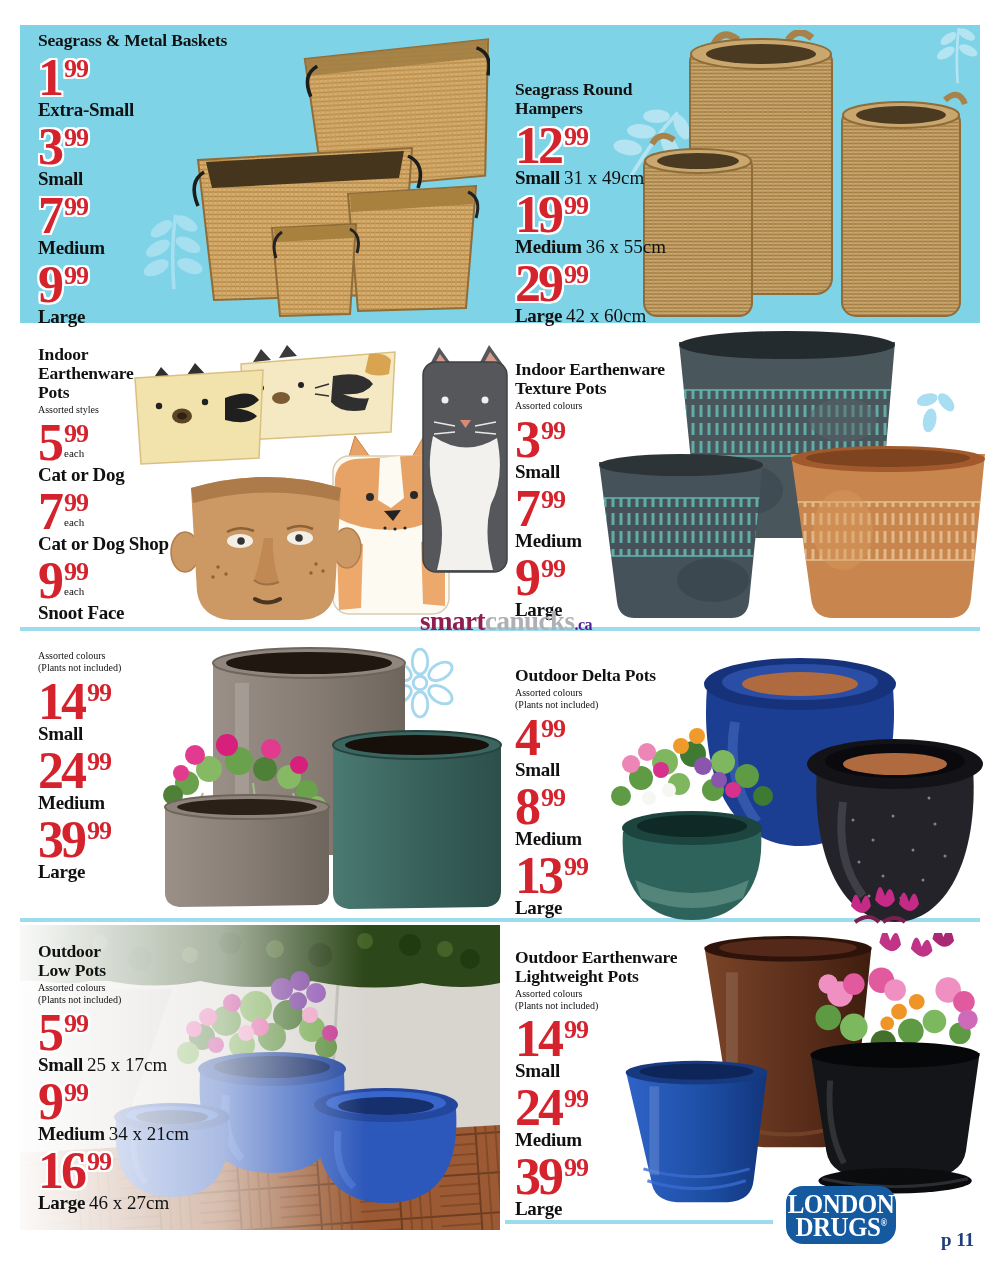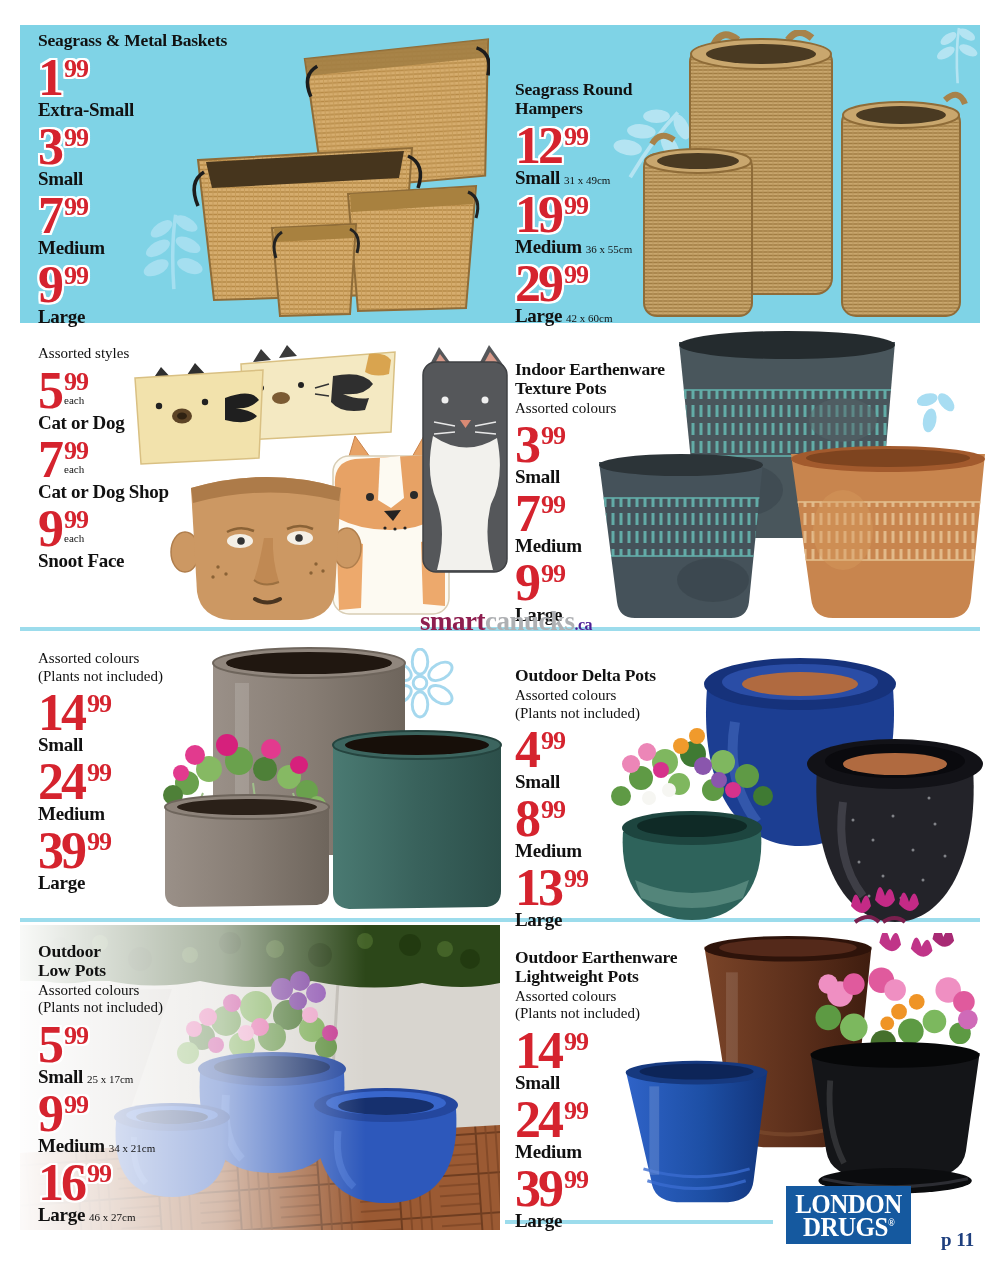--- a/index.html
+++ b/index.html
@@ -5,40 +5,40 @@
   html,body{margin:0;padding:0;background:#e9e9e9;}
   .page{position:relative;width:1000px;height:1275px;background:#ffffff;overflow:hidden;
         font-family:Liberation Serif, serif;color:#111;}
   .cyan-panel{position:absolute;left:20px;top:25px;width:960px;height:298px;background:#7fd3e6;}
   .divider{position:absolute;height:4px;background:#9cdcec;z-index:1;}
   .d1{left:20px;top:627px;width:960px;}
   .d2{left:20px;top:918px;width:960px;}
   .d3{left:505px;top:1220px;width:268px;}
   .col{position:absolute;z-index:3;}
   .ptitle{font-weight:bold;font-size:17.5px;line-height:1.08;letter-spacing:-0.2px;margin-bottom:2px;}
-  .psub,.pnote{font-size:15px;line-height:1.18;}
+  .psub,.pnote{font-size:10px;line-height:1.18;}
   .t1{width:260px;} .t2{width:140px;} .t3{width:118px;} .t4{width:178px;}
   .t5{width:185px;} .t6{width:200px;} .t7{width:95px;} .t8{width:185px;}
   .item{margin-top:7px;}
   .price{display:inline-flex;align-items:flex-start;color:#d5232e;font-weight:bold;
          text-shadow:-2px -2px 0 #fff,2px -2px 0 #fff,-2px 2px 0 #fff,2px 2px 0 #fff,
                      -2px 0 0 #fff,2px 0 0 #fff,0 -2px 0 #fff,0 2px 0 #fff;}
   .dollars{font-size:52px;line-height:0.8;letter-spacing:-3px;}
   .cc{display:inline-flex;flex-direction:column;margin-left:3px;}
   .cents{font-size:26px;line-height:0.85;letter-spacing:-1px;margin-top:1px;}
   .each{font-size:11px;font-weight:normal;color:#111;text-shadow:none;letter-spacing:0;margin-top:1px;}
   .ilabel{margin-top:1px;line-height:1;}
   .lb{font-weight:bold;font-size:19px;letter-spacing:-0.3px;}
-  .ls{font-size:11px;}
+  .ls{font-size:19px;}
   .img{position:absolute;z-index:2;}
   .wm{position:absolute;left:420px;top:606px;z-index:4;font-weight:bold;font-size:27px;letter-spacing:-0.5px;}
   .w1{color:#8e1e4f;margin-top:7px;} .w2{color:#aeb0b3;} .w3{font-size:16px;color:#4c1d95;}
   .shop{position:absolute;left:25px;top:1230px;font-size:21px;font-weight:bold;color:#1b7cc0;z-index:3;}
-  .logo{position:absolute;left:786px;top:1186px;width:125px;height:58px;background:#15599f;color:#fff;
-        display:flex;flex-direction:column;align-items:center;justify-content:center;z-index:4;line-height:0.92;}
+  .logo{position:absolute;left:786px;top:1186px;width:110px;height:58px;background:#15599f;color:#fff;
+        display:flex;flex-direction:column;align-items:center;justify-content:center;z-index:4;line-height:0.92;border-radius:17px;}
   .logo span{font-weight:bold;font-size:25px;letter-spacing:-0.5px;transform:scaleY(1.12);}
   .logo sup{font-size:9px;}
   .pageno{position:absolute;left:941px;top:1229px;font-size:19px;font-weight:bold;color:#1e3f7e;z-index:3;}
 </style>
 </head>
 <body>
 
 <div class="page">
 
   <div class="cyan-panel"></div>
@@ -213,20 +213,21 @@
     </g>
     <g>
       <path d="M12 114 q8 -14 22 -4" stroke="#a7824a" stroke-width="6" fill="none"></path>
       <rect x="4" y="124" width="108" height="162" rx="13" fill="url(#h-wv)" stroke="#8f6c38" stroke-width="2"></rect>
       <ellipse cx="58" cy="131" rx="53" ry="12" fill="#c9a76e" stroke="#8f6c38" stroke-width="2"></ellipse>
       <ellipse cx="58" cy="131" rx="41" ry="8" fill="#4a3a22"></ellipse>
     </g>
   </svg>
 
   <div class="col" style="left:38px;top:345px;">
+    <div class="ptitle t3">Indoor Earthenware Pots</div>
     <div class="psub">Assorted styles</div>
     <div class="item">
       <div class="price">
           <span class="dollars">5</span>
           <span class="cc">
             <span class="cents">99</span>
             <span class="each">each</span>
           </span>
         </div>
       <div class="ilabel"><span class="lb">Cat or Dog</span></div>

